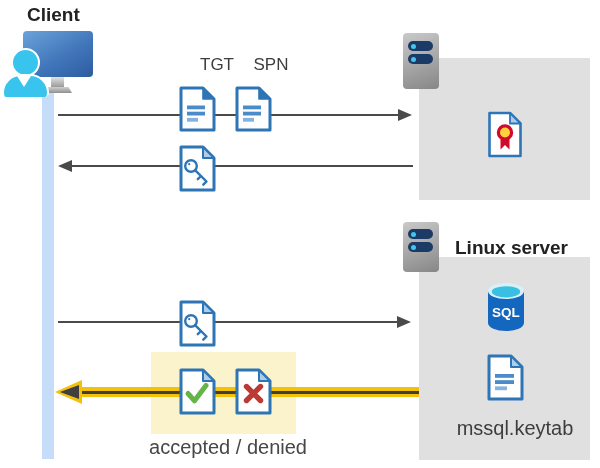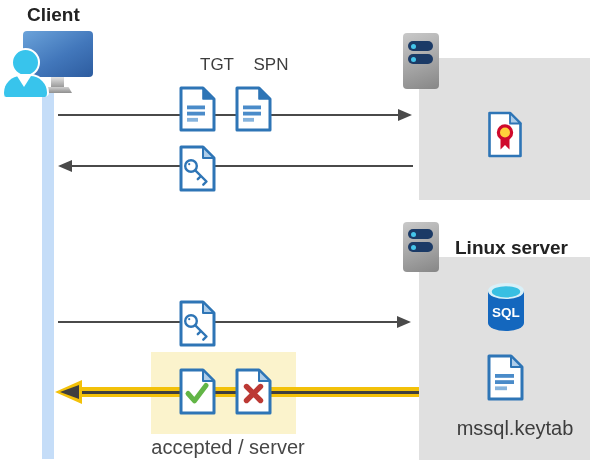--- a/index.html
+++ b/index.html
@@ -133,15 +133,15 @@
   <svg class="icon" style="left:177px;top:368px;" width="40" height="47" viewBox="0 0 40 47">
     <path d="M4 2 H26 L37 13 V45 H4 Z" fill="#fff" stroke="#2e75b6" stroke-width="3" stroke-linejoin="round"></path>
     <path d="M26 2 V13 H37 Z" fill="#aecde9" stroke="#2e75b6" stroke-width="2" stroke-linejoin="round"></path>
     <path d="M11 25.5 L17.5 32.8 L29 17.5" stroke="#62b546" stroke-width="5" fill="none" stroke-linecap="round" stroke-linejoin="round"></path>
   </svg>
   <svg class="icon" style="left:233px;top:368px;" width="40" height="47" viewBox="0 0 40 47">
     <path d="M4 2 H26 L37 13 V45 H4 Z" fill="#fff" stroke="#2e75b6" stroke-width="3" stroke-linejoin="round"></path>
     <path d="M26 2 V13 H37 Z" fill="#aecde9" stroke="#2e75b6" stroke-width="2" stroke-linejoin="round"></path>
     <path d="M13.5 18.5 L27.5 32.5 M27.5 18.5 L13.5 32.5" stroke="#bc3934" stroke-width="5.4" fill="none" stroke-linecap="round"></path>
   </svg>
-  <div class="abs caption" style="left:139px;top:436px;width:178px;">accepted / server</div>
+  <div class="abs caption" style="left:139px;top:436px;width:178px;">accepted / denied</div>
 
 </div>
 
 </body></html>

